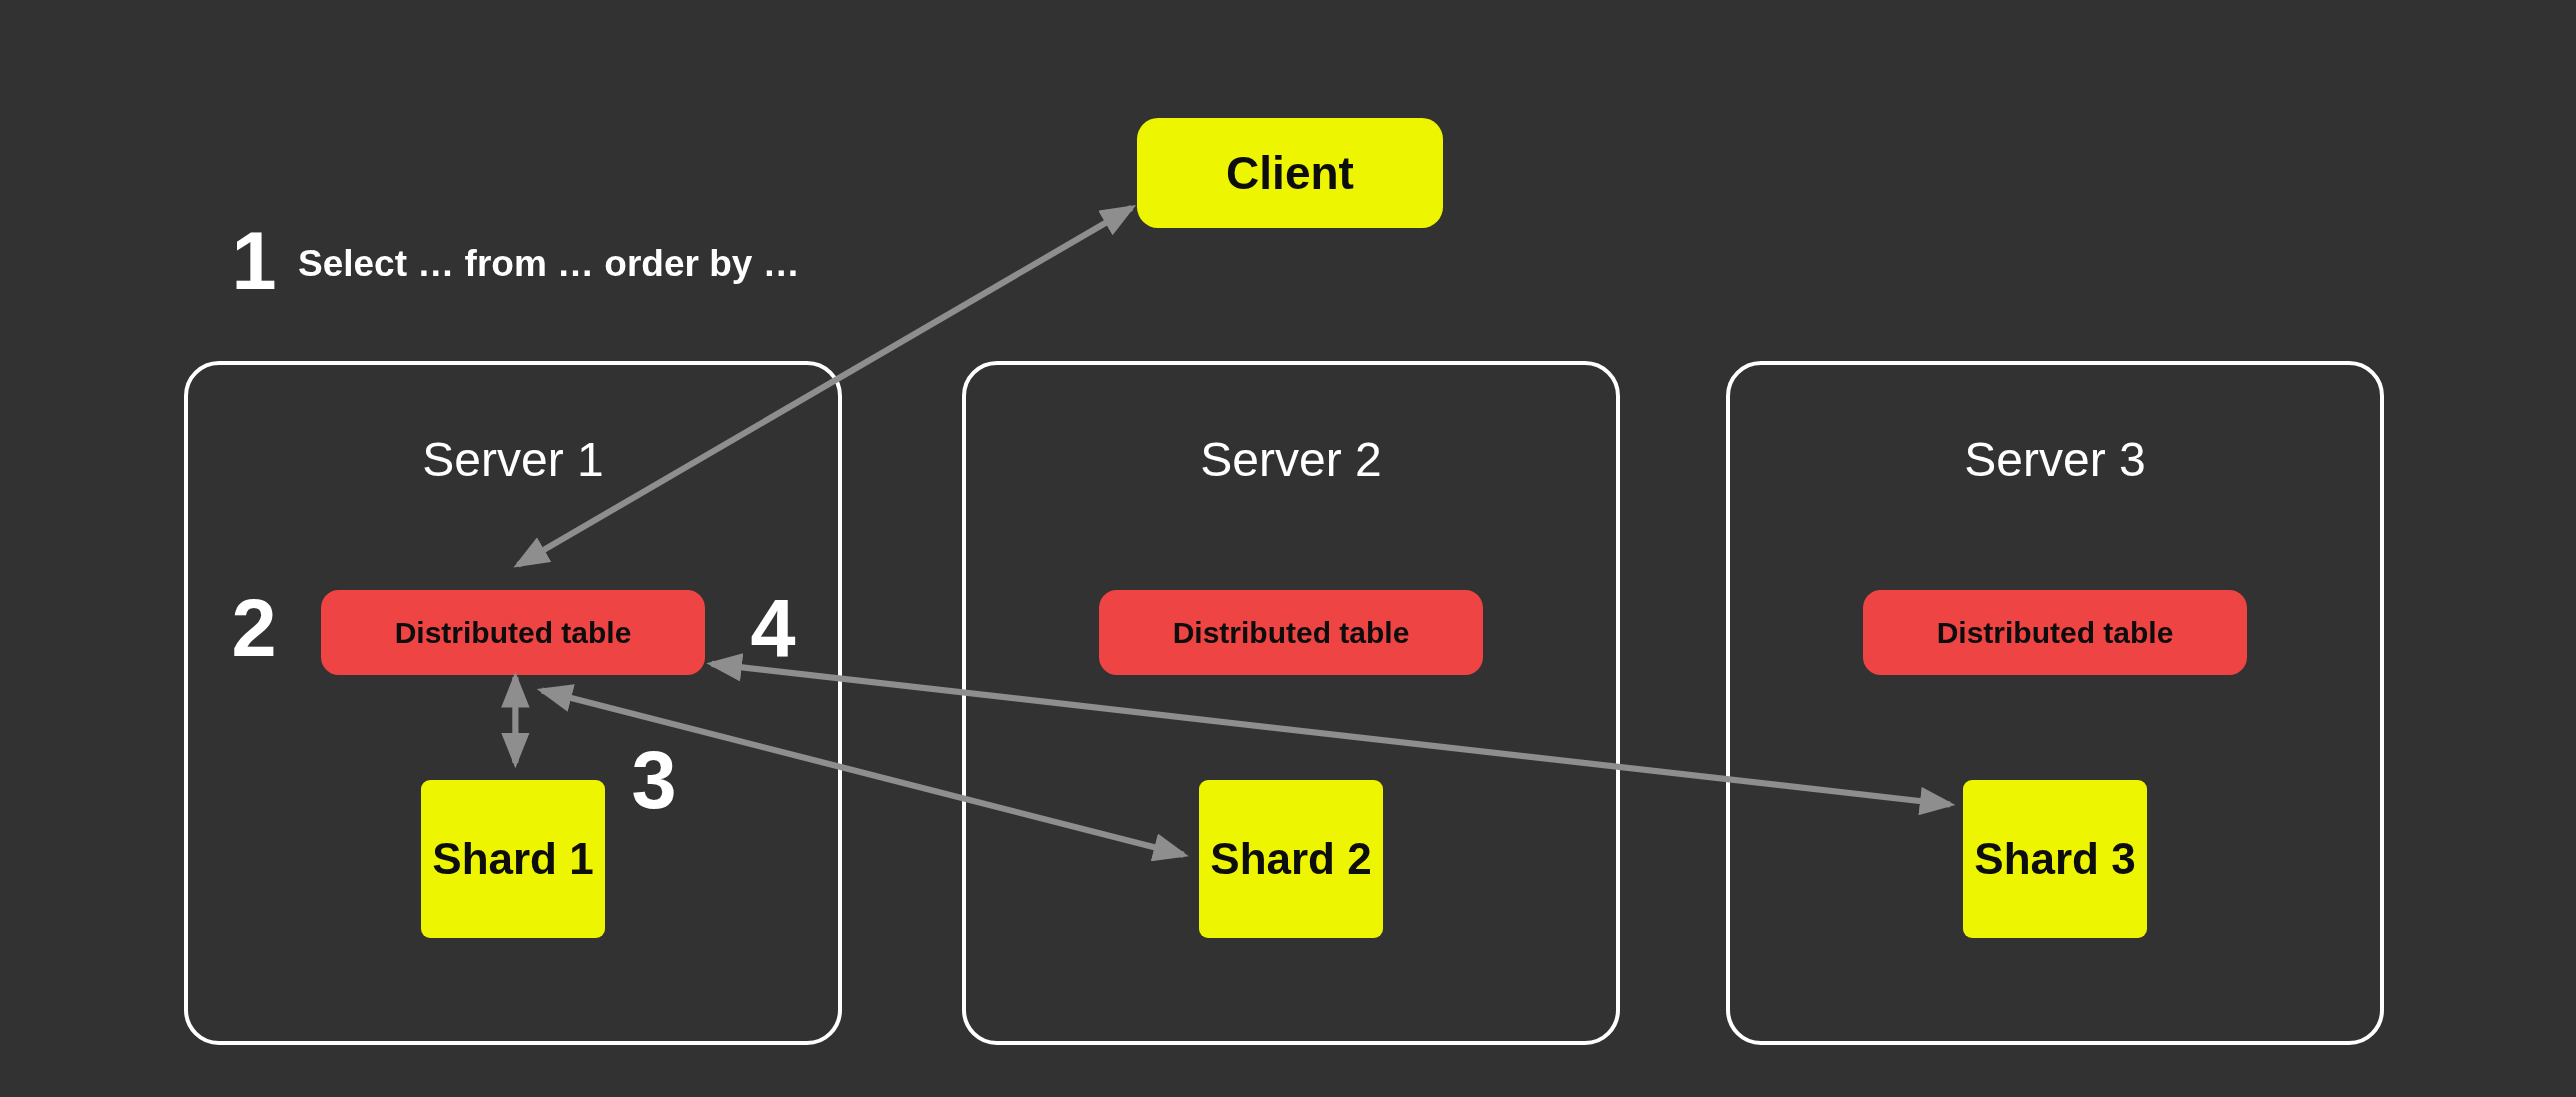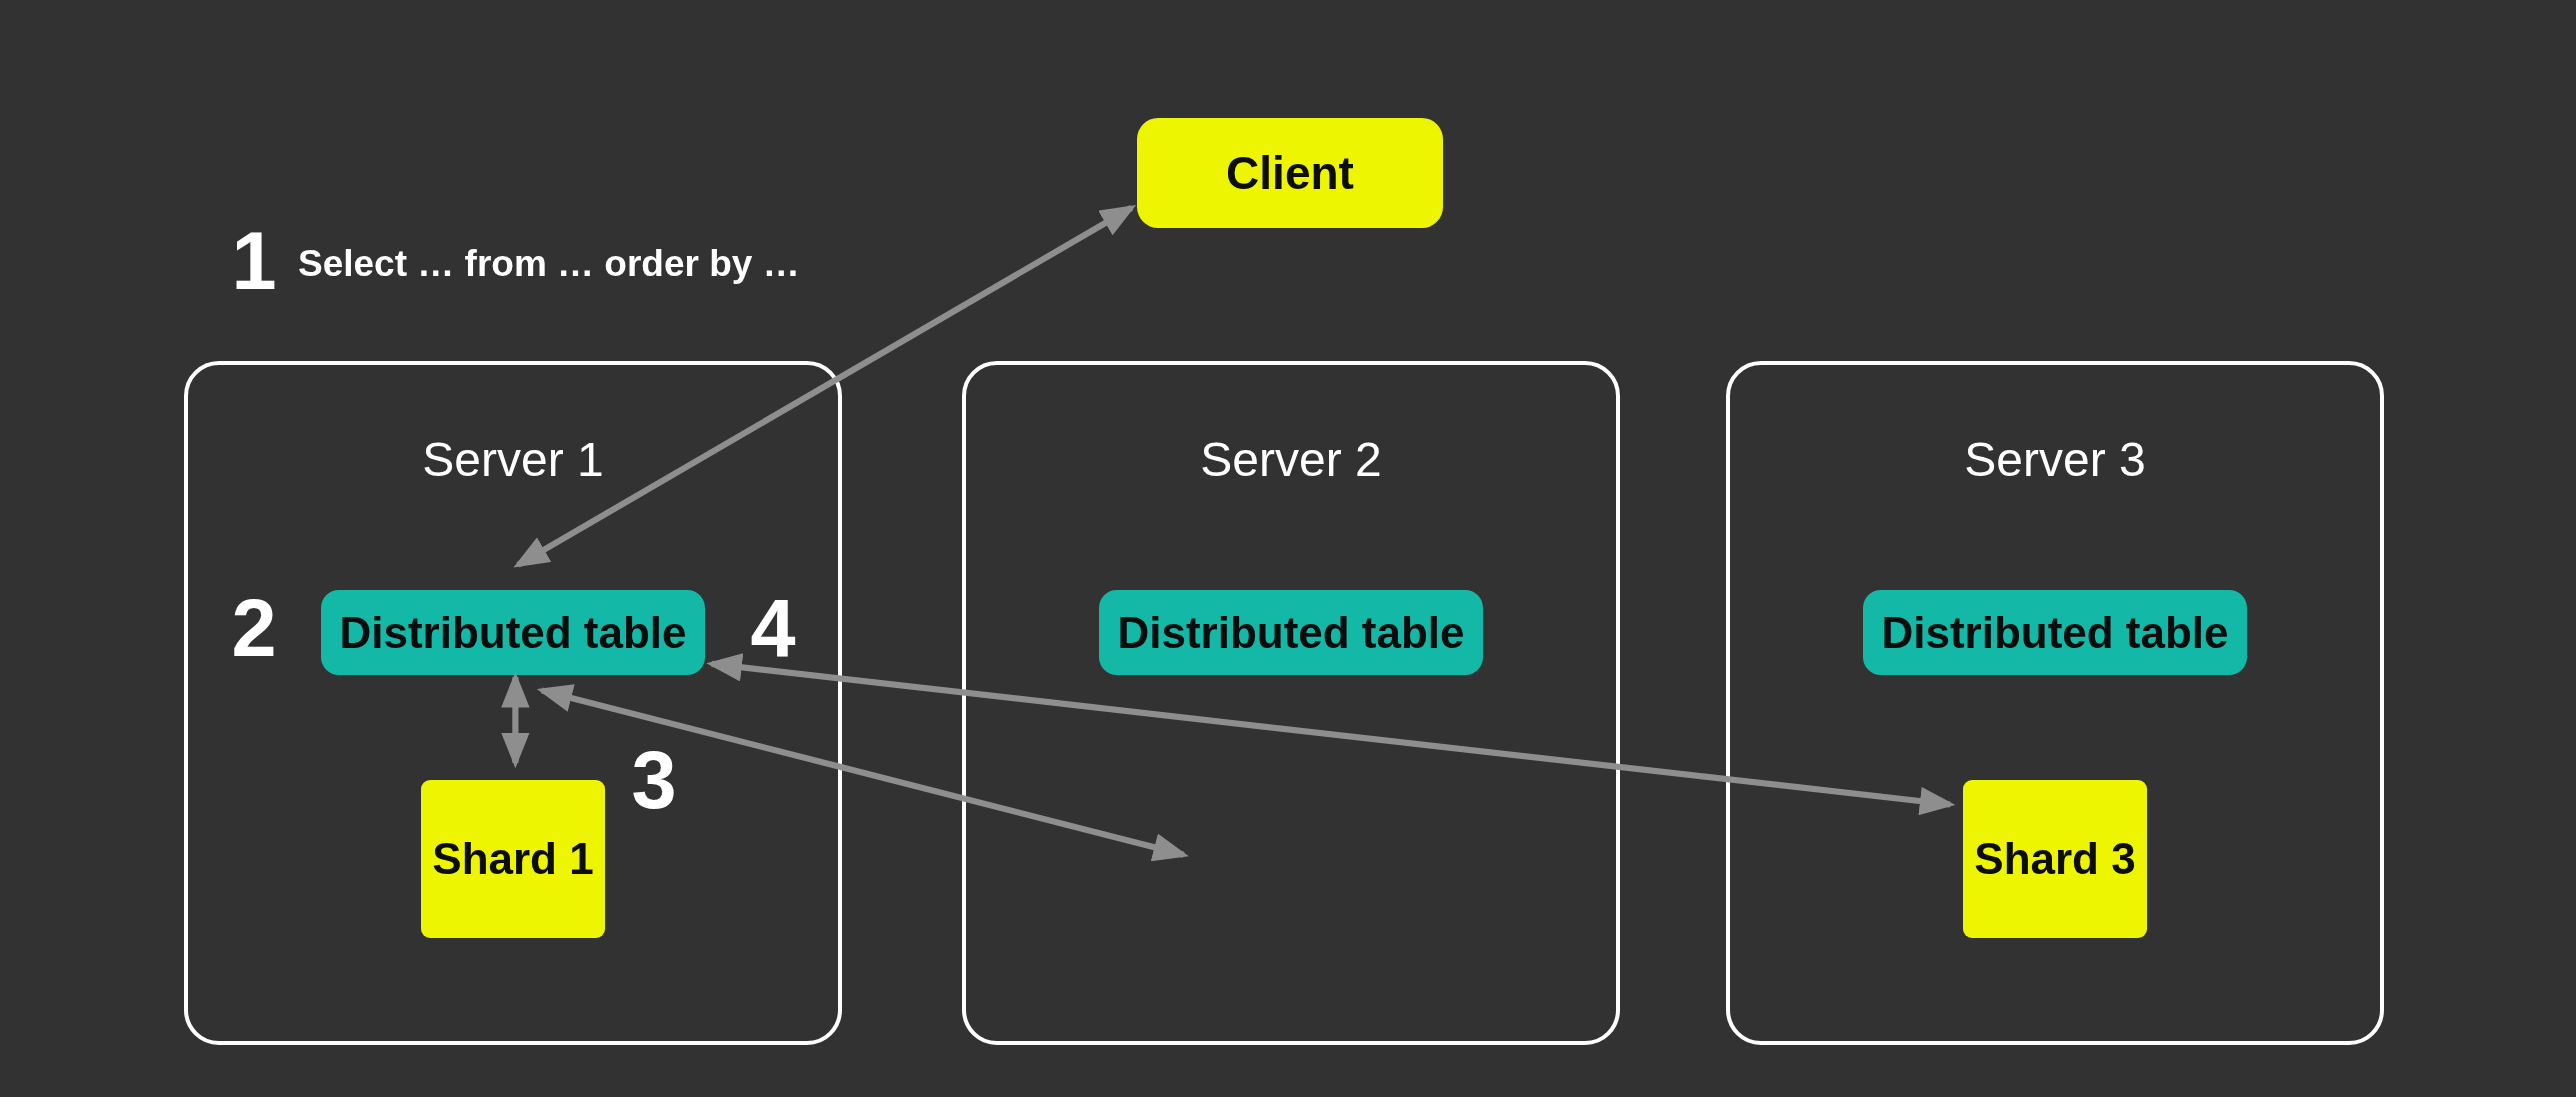--- a/index.html
+++ b/index.html
@@ -63,24 +63,24 @@
     text-align: center;
     color: #FFFFFF;
     font-size: 48px;
     font-weight: 400;
     line-height: 51px;
   }
   .dist-table {
     left: 50%; top: 225px;
     transform: translateX(-50%);
     width: 384px; height: 85px;
-    background: #14b8a6;
+    background: #ef4444;
     border-radius: 17.7px;
     color: #0D0D0D;
-    font-size: 44px;
+    font-size: 30px;
     font-weight: 700;
     white-space: nowrap;
   }
   .shard {
     left: 50%; top: 415px;
     transform: translateX(-50%);
     width: 184px; height: 158px;
     background: #EDF500;
     border-radius: 9px;
     color: #0D0D0D;
@@ -147,20 +147,23 @@
     <div class="box shard">
       <span>Shard 1</span>
     </div>
   </div>
 
   <div class="server server-2">
     <div class="server-title">Server 2</div>
     <div class="box dist-table">
       <span>Distributed table</span>
     </div>
+    <div class="box shard">
+      <span>Shard 2</span>
+    </div>
   </div>
 
   <div class="server server-3">
     <div class="server-title">Server 3</div>
     <div class="box dist-table">
       <span>Distributed table</span>
     </div>
     <div class="box shard">
       <span>Shard 3</span>
     </div>

